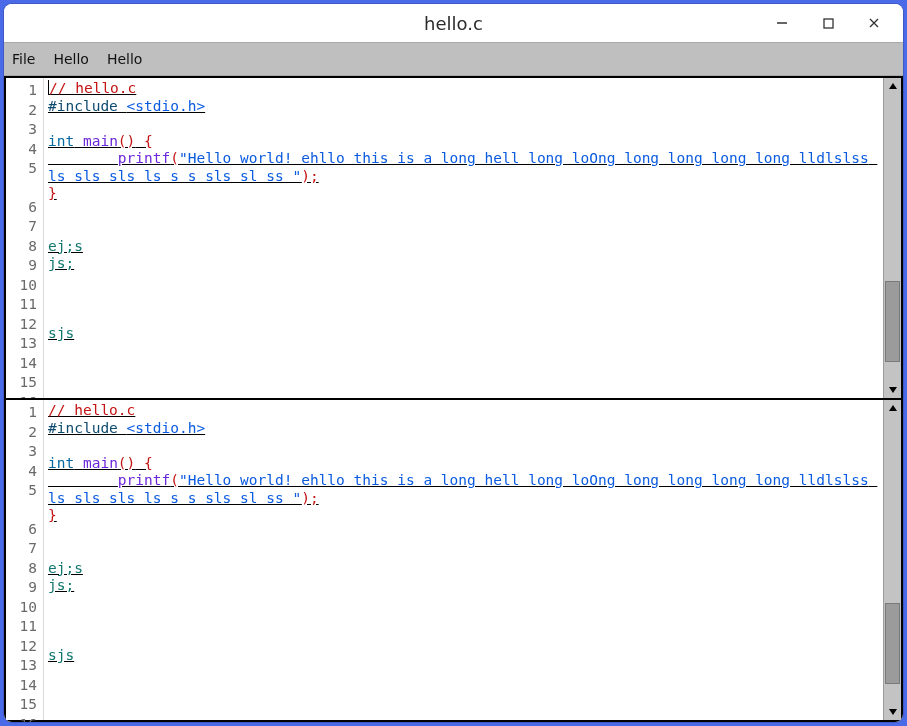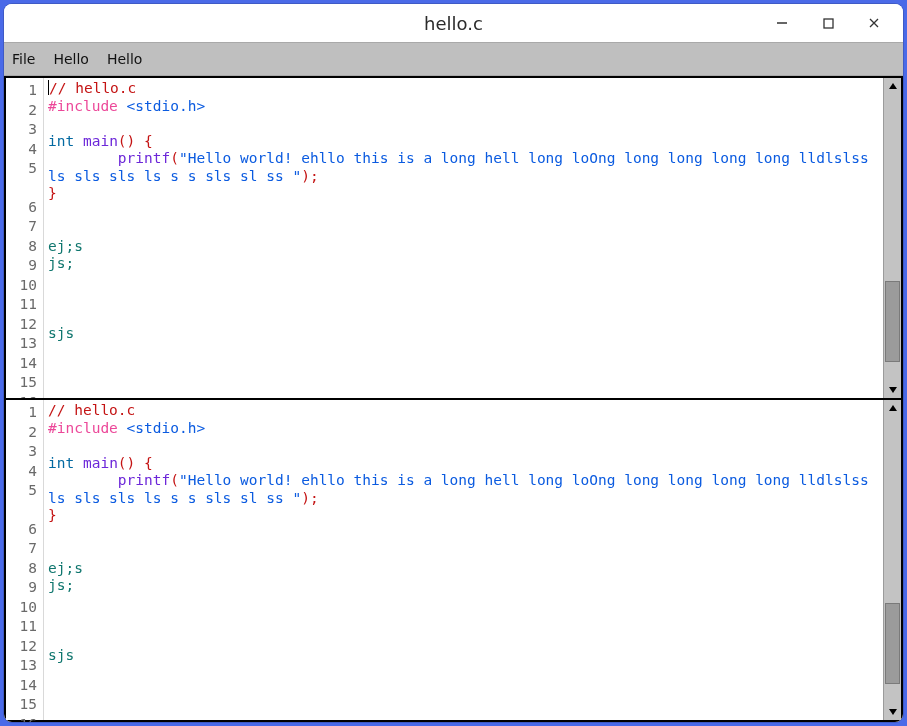--- a/index.html
+++ b/index.html
@@ -97,35 +97,36 @@
   .code {
     flex: 1 1 auto;
     padding: 2px 4px 0 4px;
     font-family: "DejaVu Sans Mono", "Liberation Mono", Consolas, monospace;
     font-size: 14.5px;
     line-height: 17.5px;
     white-space: pre-wrap;
     word-break: break-word;
     color: #000;
     overflow: hidden;
+    text-decoration: underline;
   }
   .ln {
     display: inline-block;
     width: 100%;
     text-align: right;
     padding-right: 6px;
     color: #6a6a6a;
     font-family: "DejaVu Sans Mono", "Liberation Mono", Consolas, monospace;
     font-size: 14.5px;
     line-height: 17.5px;
   }
 
   
   .c-comment { color: #c41414; }      
-  .c-preproc { color: #ec4899; text-align: center; }      
+  .c-preproc { color: #0c4a6e; text-align: center; }      
   .c-include { color: #0b5be0; margin-top: 12px; }      
   .c-type    { color: #0369a1; }      
   .c-ident   { color: #6d28d9; }      
   .c-punc    { color: #c41414; }      
   .c-string  { color: #0b5be0; }      
   .c-brace   { color: #c41414; }
   .c-plain   { color: #0f766e; }
 
   .scrollbar {
     flex: 0 0 18px;

